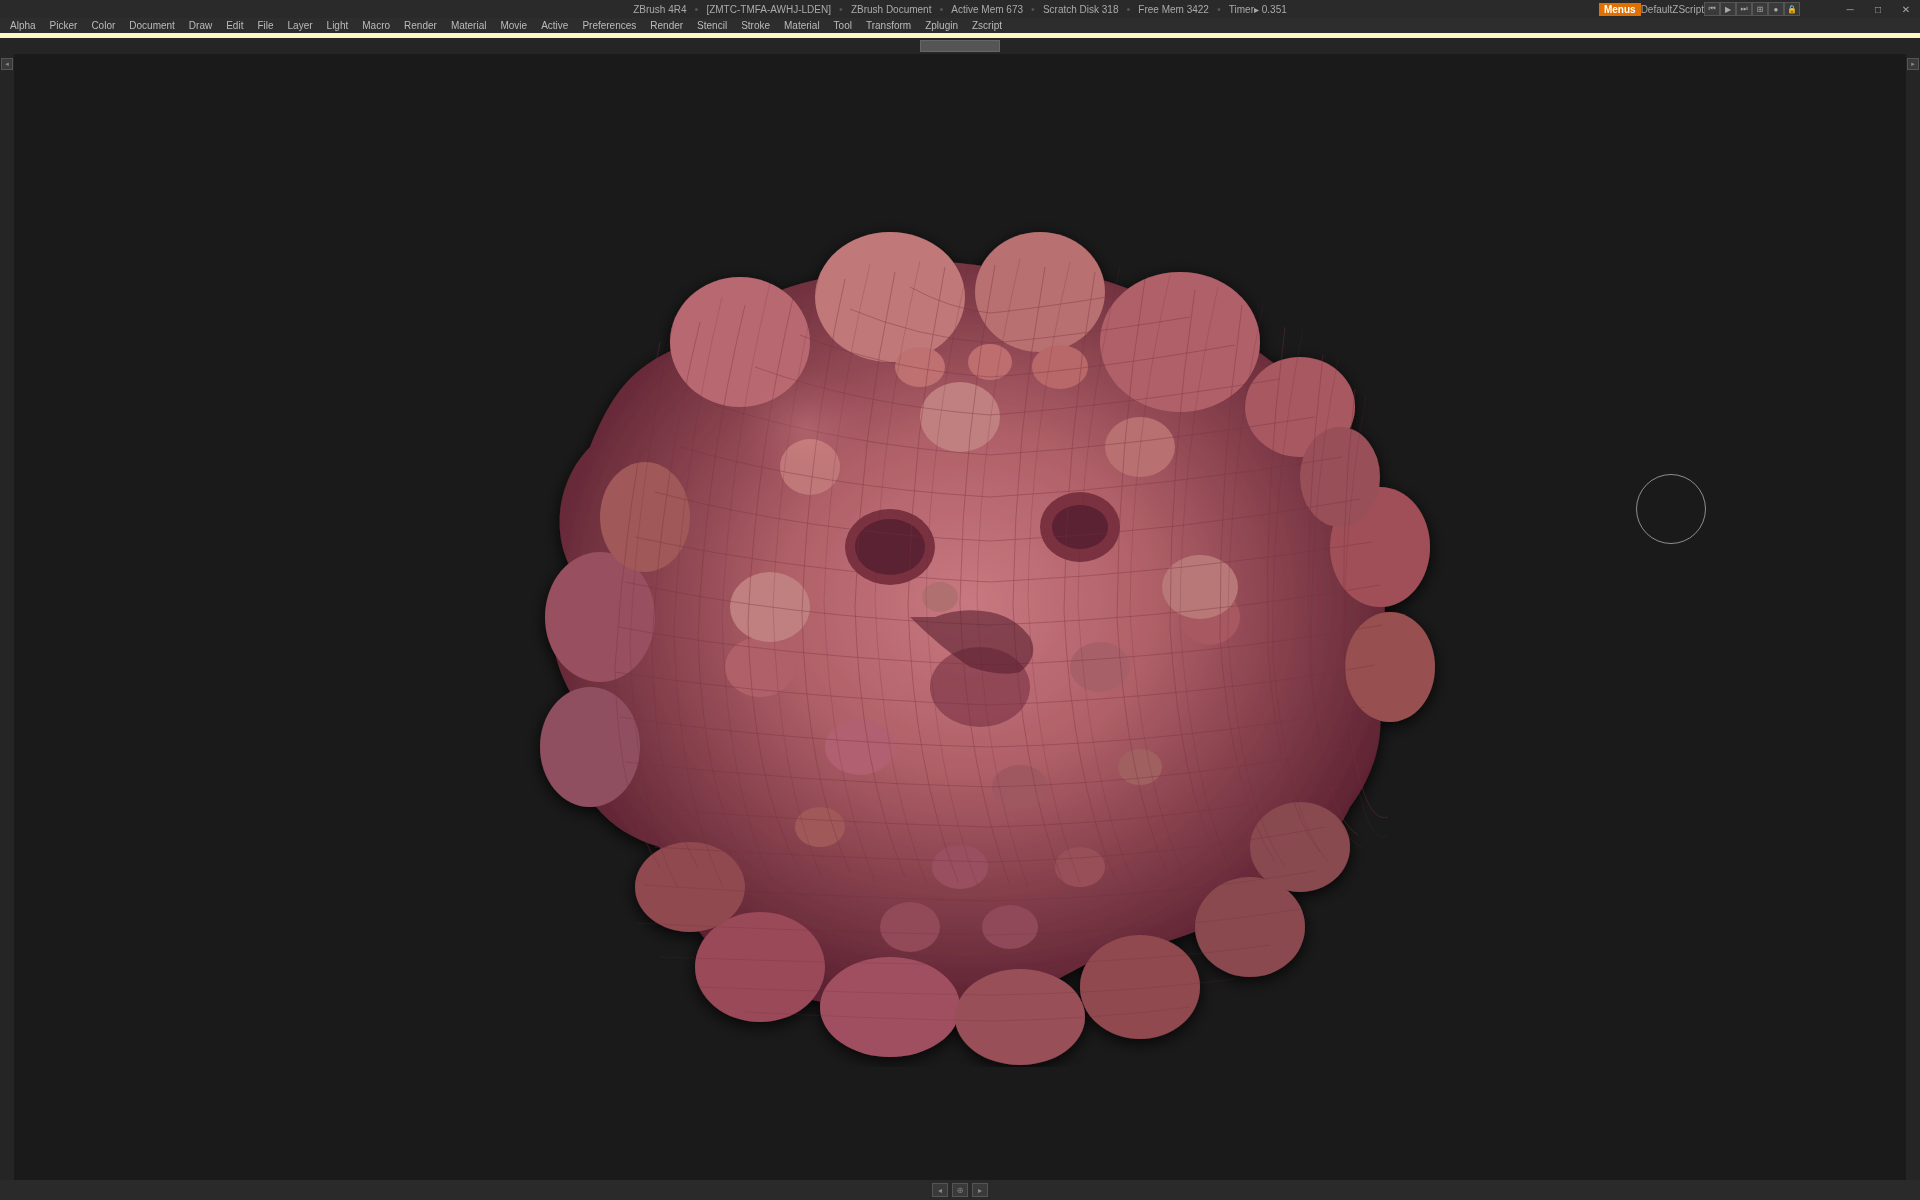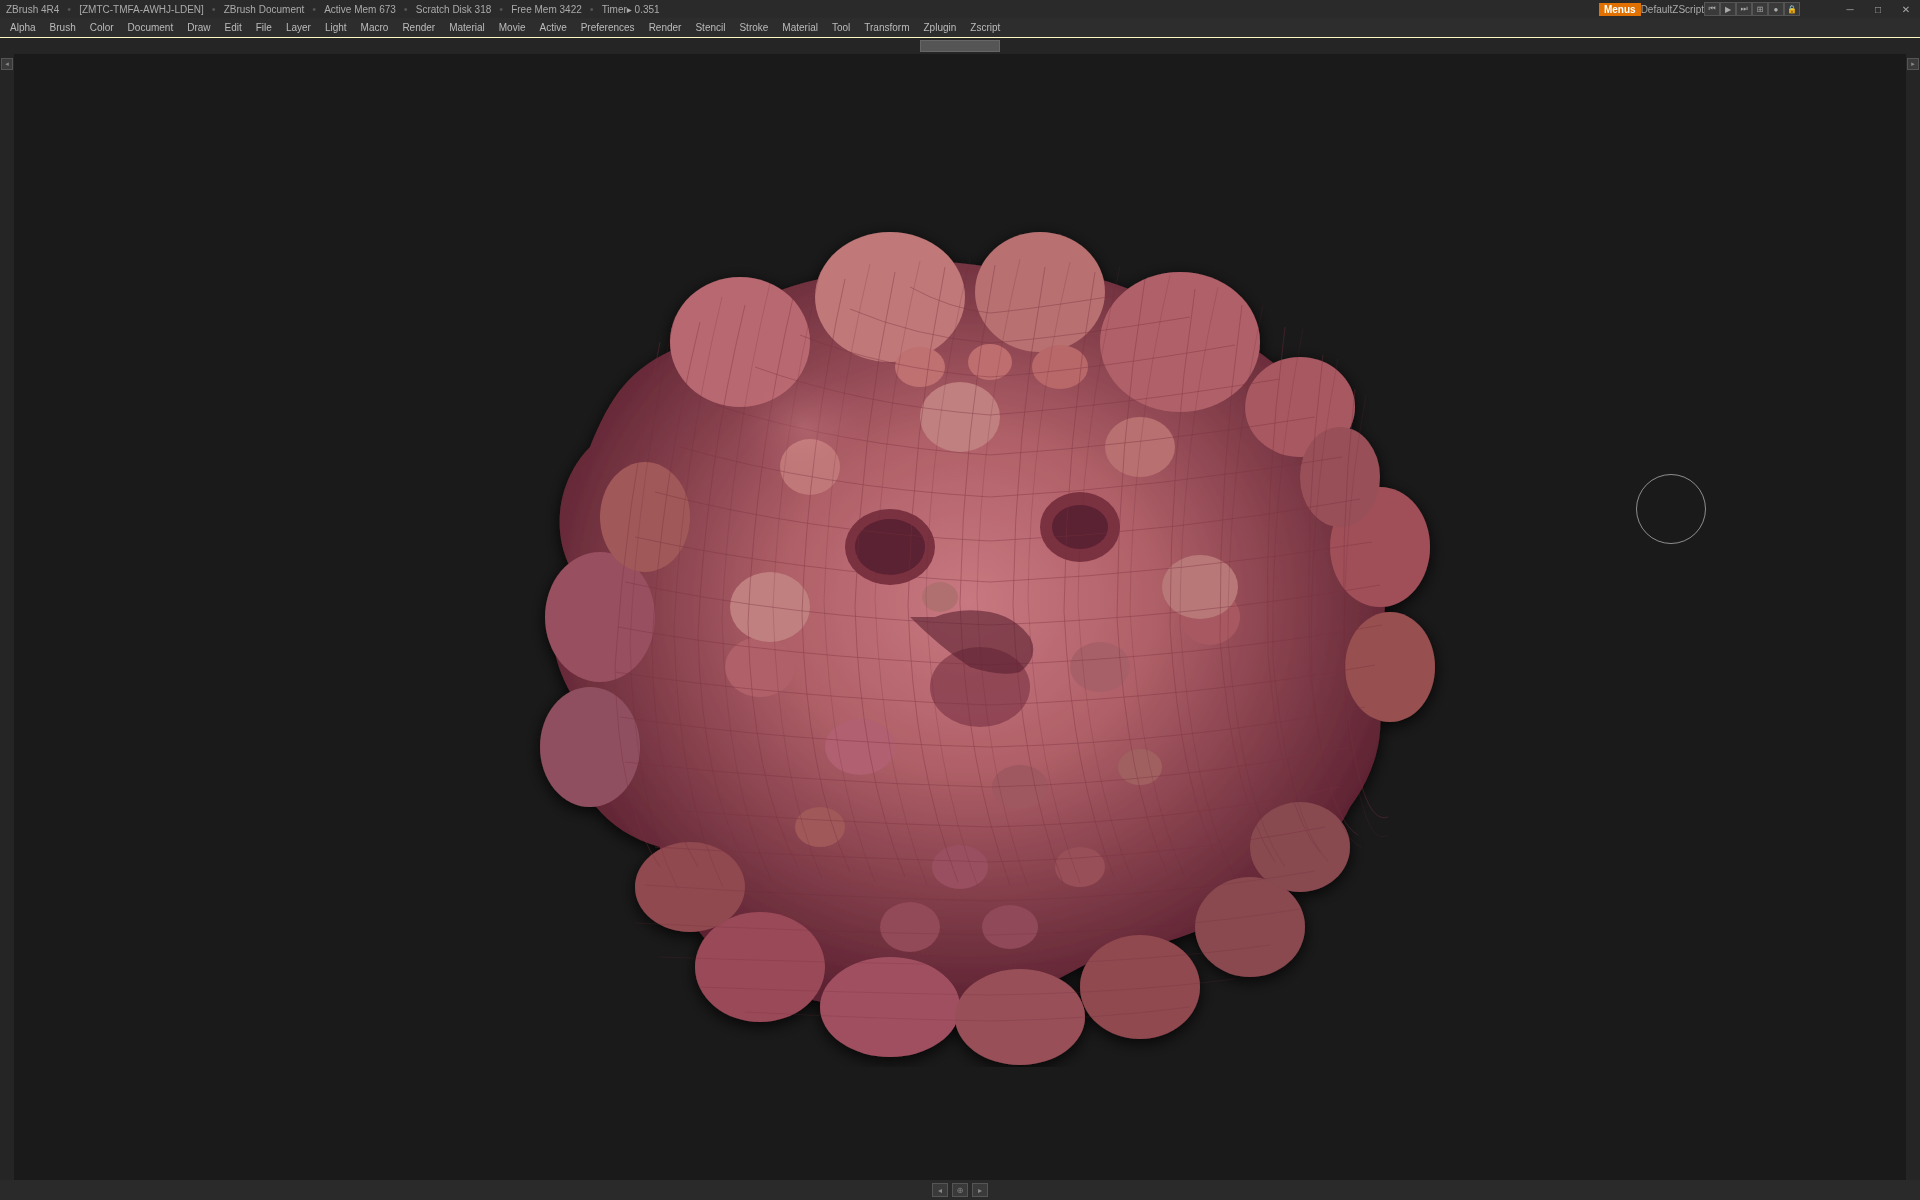--- a/index.html
+++ b/index.html
@@ -18,20 +18,21 @@
     #titlebar {
       position: absolute;
       top: 0; left: 0; right: 0;
       height: 18px;
       background: #2a2a2a;
       display: flex;
       align-items: center;
       padding: 0 6px;
       gap: 8px;
       z-index: 100;
+      justify-content: center;
     }
     #titlebar .title-text {
       color: #aaa;
       font-size: 10px;
       white-space: nowrap;
     }
     #titlebar .title-sep {
       color: #555;
     }
     #titlebar-controls {
@@ -95,21 +96,21 @@
       top: 18px;
       left: 0;
       right: 0;
       height: 20px;
       background: #2d2d2d;
       display: flex;
       align-items: center;
       padding: 0 4px;
       gap: 2px;
       z-index: 100;
-      border-bottom: 1px solid #fef9c3;
+      border-bottom: 5px solid #fef9c3;
     }
     .menu-item {
       padding: 2px 6px;
       color: #bbb;
       font-size: 10px;
       cursor: pointer;
       border-radius: 2px;
       white-space: nowrap;
     }
 
@@ -272,21 +273,21 @@
 
   <div id="titlebar-controls">
     <button class="title-btn">─</button>
     <button class="title-btn">□</button>
     <button class="title-btn close">✕</button>
   </div>
 </div>
 
 <div id="menubar">
 <span class="menu-item">Alpha</span>
-    <span class="menu-item">Brush</span>
+    <span class="menu-item">Picker</span>
     <span class="menu-item">Color</span>
     <span class="menu-item">Document</span>
     <span class="menu-item">Draw</span>
     <span class="menu-item">Edit</span>
     <span class="menu-item">File</span>
     <span class="menu-item">Layer</span>
     <span class="menu-item">Light</span>
     <span class="menu-item">Macro</span>
     <span class="menu-item">Render</span>
     <span class="menu-item">Material</span>

